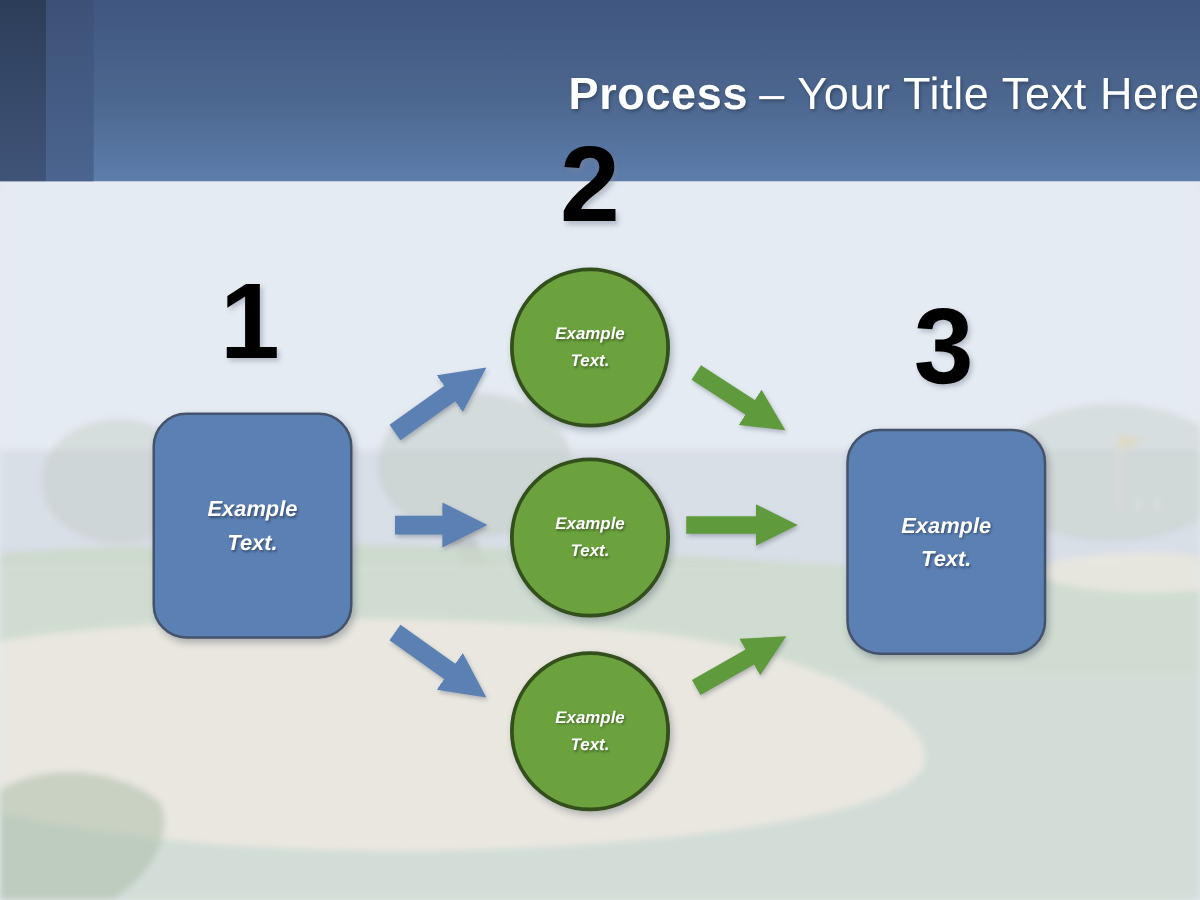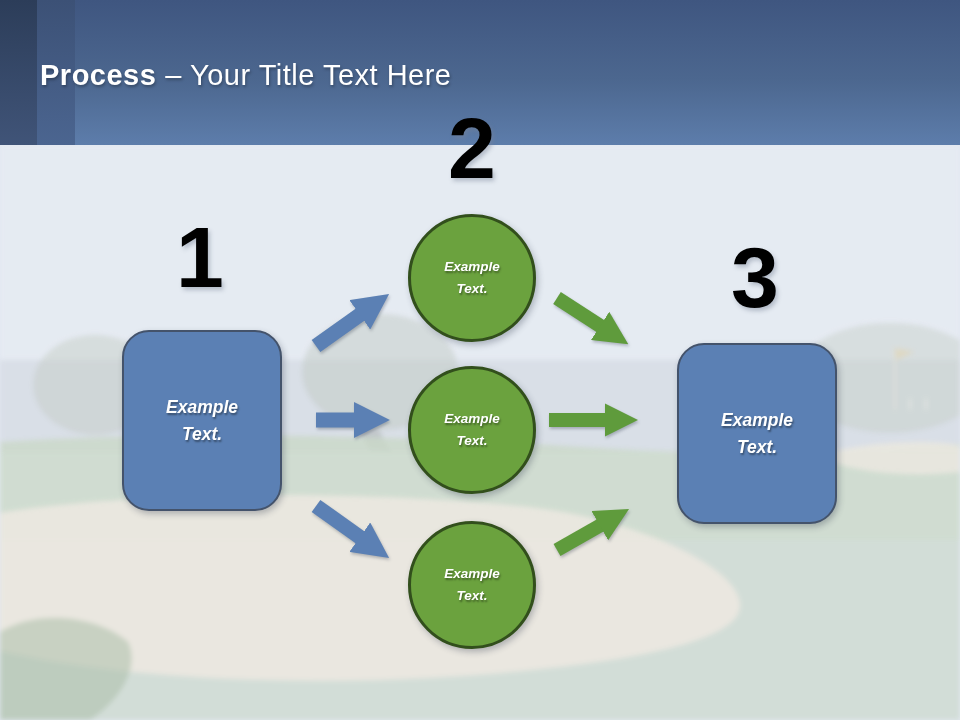--- a/index.html
+++ b/index.html
@@ -12,22 +12,22 @@
   .header-band{
     position:absolute;left:0;top:0;width:960px;height:145px;z-index:2;
     background:linear-gradient(180deg,var(--header-gradient-top,#3f5680) 0%,#4c678f 55%,var(--header-gradient-bottom,#5d7dab) 100%);
   }
   .stripe1{position:absolute;left:0;top:0;width:37px;height:145px;
     background:linear-gradient(180deg,#2c3d59,#405478);}
   .stripe2{position:absolute;left:37px;top:0;width:38px;height:145px;
     background:linear-gradient(180deg,#3c5176,#4b6590);}
   .slide-title{
     position:absolute;left:0;right:0;top:55px;z-index:3;
-    text-align:left;padding-left:40px;
-    color:#ffffff;font-size:29px;line-height:40px;letter-spacing:.5px;
+    text-align:right;padding-left:40px;
+    color:#ffffff;font-size:36px;line-height:40px;letter-spacing:.5px;
     text-shadow:1px 2px 3px rgba(0,0,0,.30);
     white-space:nowrap;
   }
   .title-bold{font-weight:bold;}
   .title-regular{font-weight:normal;margin-left:9px;}
   
   .scene{position:absolute;left:0;top:0;width:960px;height:720px;z-index:1;filter:blur(2.5px);}
   
   .step-number{
     position:absolute;width:120px;text-align:center;z-index:6;

